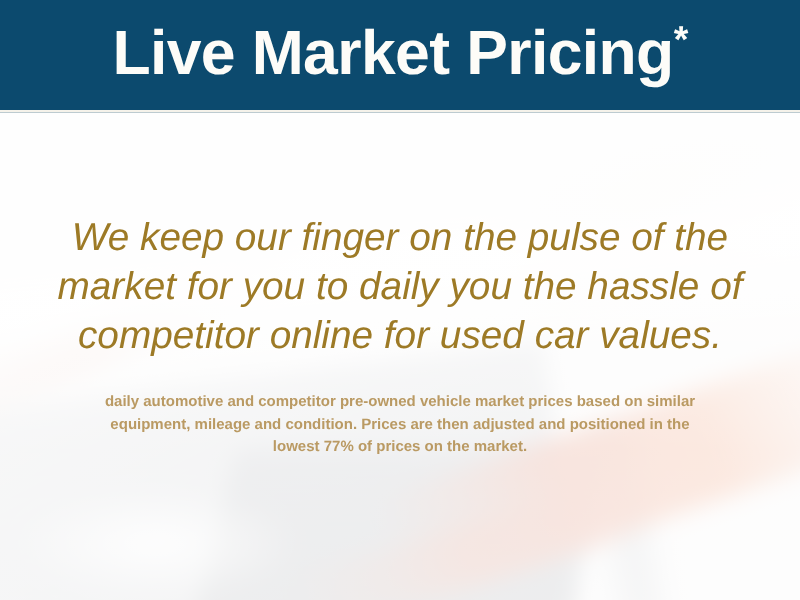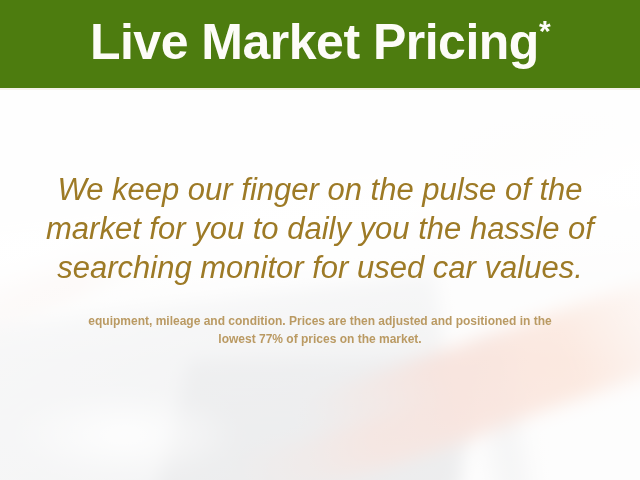--- a/index.html
+++ b/index.html
@@ -111,21 +111,21 @@
         rgba(255,255,255,0.88) 55%,
         rgba(255,255,255,0.84) 75%,
         rgba(255,255,255,0.86) 100%);
   }
 
   
   .header-banner {
     position: absolute;
     left: 0; right: 0; top: 0;
     height: 90px;
-    background: #4d7c0f;
+    background: #0c4a6e;
     border-bottom: 2px solid #f5f2ea;
     display: flex;
     align-items: center;
     justify-content: center;
     box-sizing: border-box;
   }
   .header-title {
     color: #fdfcf8;
     font-size: 50px;
     font-weight: bold;
@@ -194,22 +194,23 @@
 
   <div class="header-banner">
     <h1 class="header-title"><span>Live Market Pricing</span><span class="star">*</span></h1>
   </div>
 
   <div class="content">
 
     <p class="headline">
       <span class="hl-line">We keep our finger on the pulse of the</span>
       <span class="hl-line">market for you to daily you the hassle of</span>
-      <span class="hl-line">searching monitor for used car values.</span>
+      <span class="hl-line">competitor online for used car values.</span>
     </p>
 
     <p class="disclaimer">
+      <span class="dc-line">daily automotive and competitor pre-owned vehicle market prices based on similar</span>
       <span class="dc-line">equipment, mileage and condition. Prices are then adjusted and positioned in the</span>
       <span class="dc-line">lowest 77% of prices on the market.</span>
     </p>
 
   </div>
 </div>
 
 </body></html>

